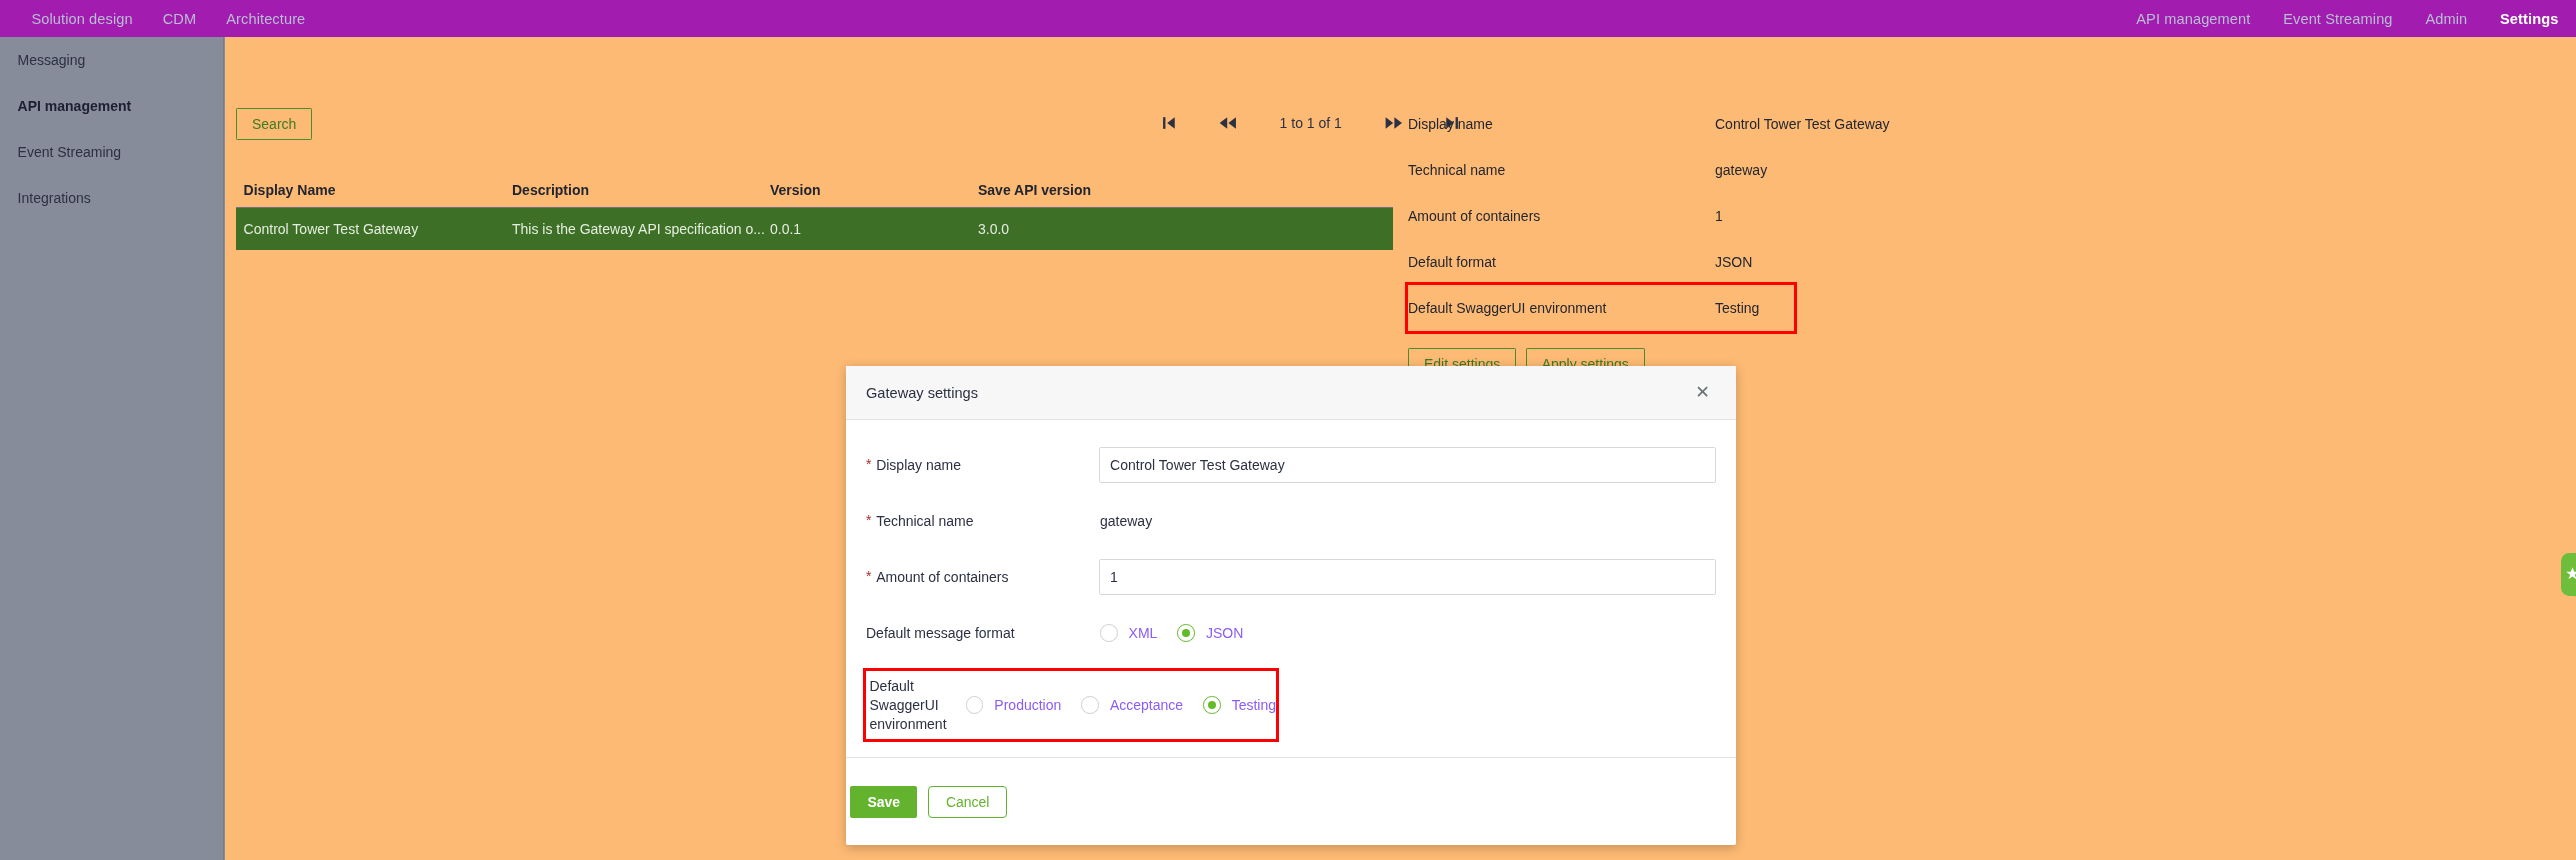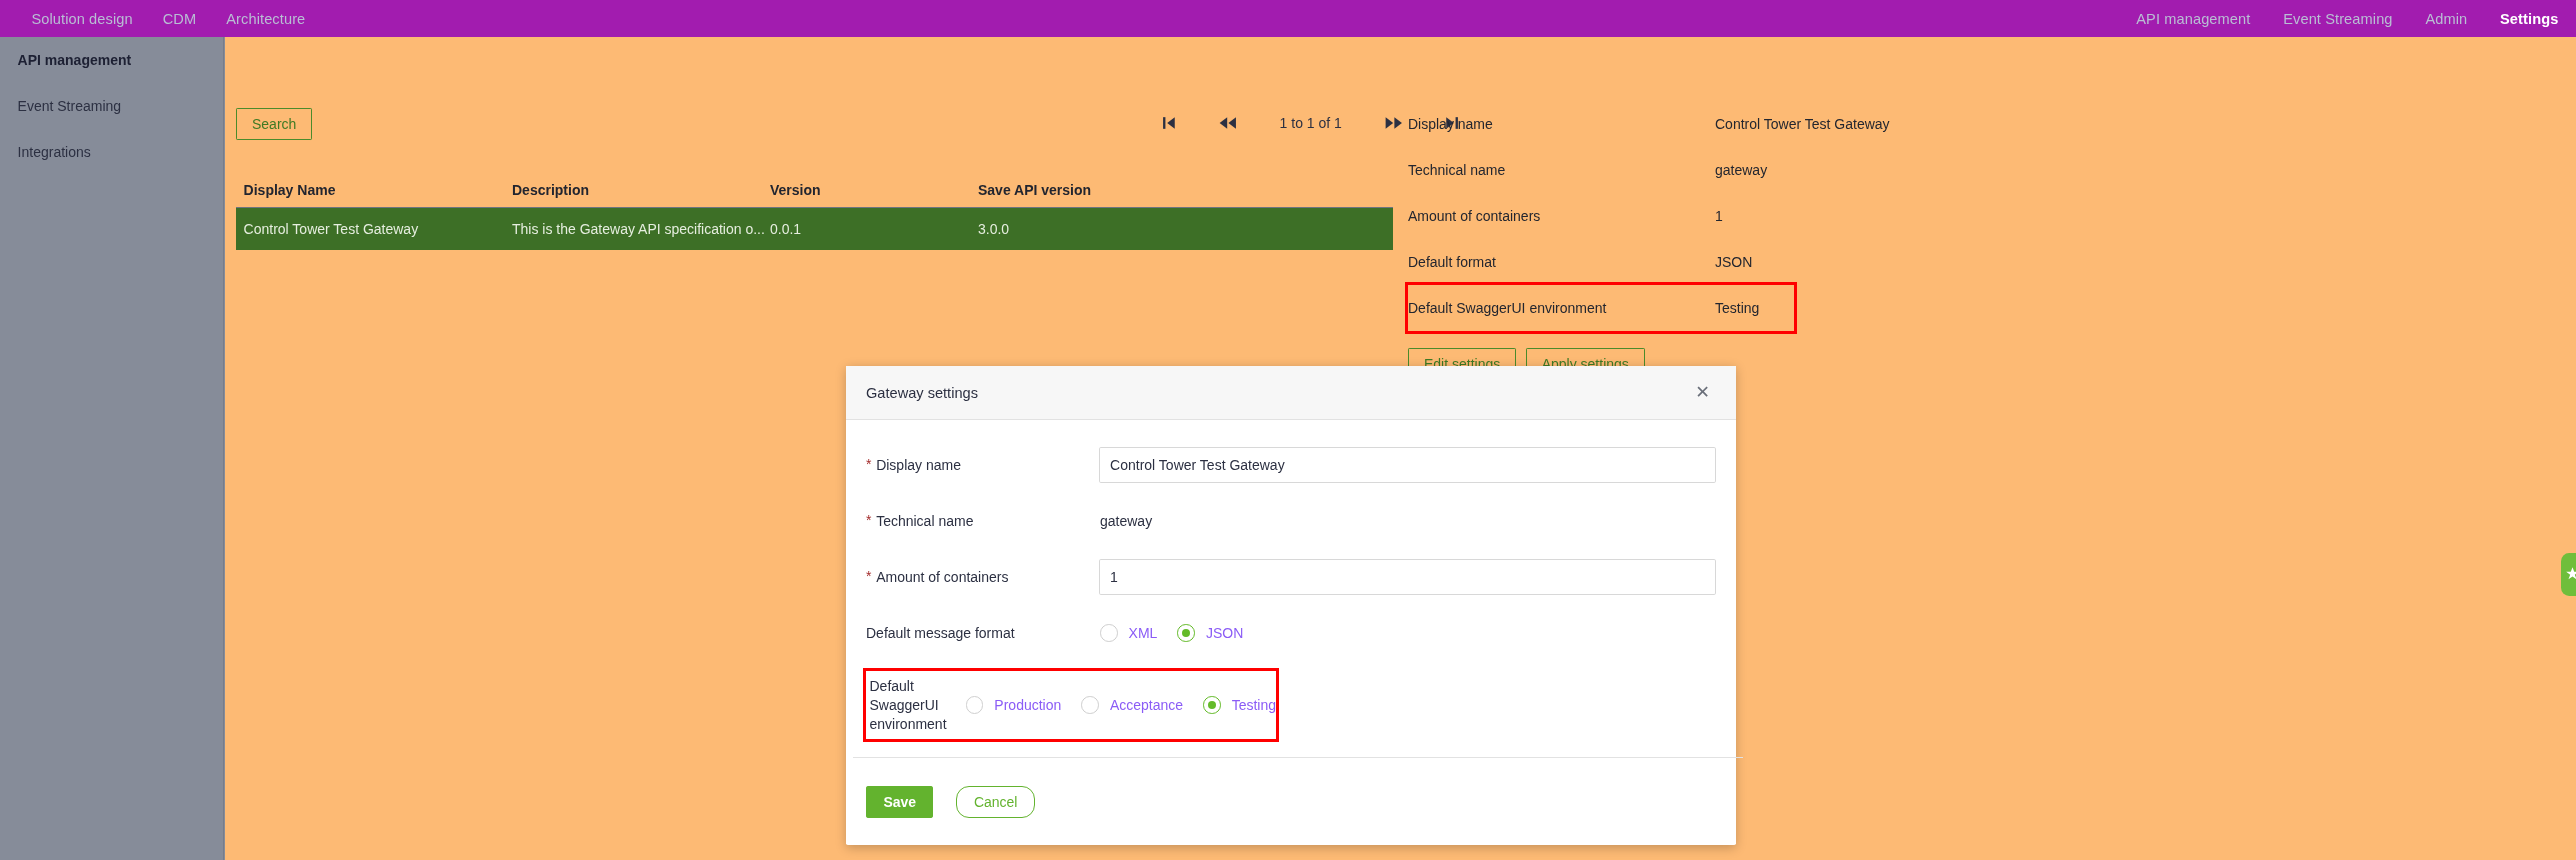--- a/index.html
+++ b/index.html
@@ -168,32 +168,32 @@
   .frow.boxed {
     outline: 3.5px solid #ff0000;
     width: 410px; padding: 5.9px 0 5.9px 3.5px; margin-bottom: 17.6px;
   }
   .frow.boxed .flabel { width: 167px; line-height: 1.35; display: block; }
 
   .modal-footer {
     position: absolute; left: 0; bottom: 0;
     width: 100%; height: 88px;
     border-top: 1.2px solid #e2e2e2;
-    display: flex; align-items: center; padding-left: 13px; gap: 23px; margin-left: 7px;
+    display: flex; align-items: center; padding-left: 4px; gap: 11px;
   }
   .btn-save {
     background: #63b32e; border: 1.2px solid #63b32e; color: #fff;
     font-size: 14px; font-weight: bold; padding: 7px 16.4px;
     border-radius: 1.8px; cursor: pointer;
     font-family: "Liberation Sans", sans-serif;
   }
   .btn-cancel {
     background: #fff; border: 1.2px solid #63b32e; color: #63b32e;
     font-size: 14px; padding: 7px 16.4px;
-    border-radius: 13px; cursor: pointer;
+    border-radius: 4px; cursor: pointer;
     font-family: "Liberation Sans", sans-serif;
     text-align: center;
   }
 </style>
 </head>
 <body>
 
 <div id="app">
 
   <div class="topnav">
@@ -204,20 +204,21 @@
     </div>
     <div class="topnav-right">
       <div class="topnav-item">API management</div>
       <div class="topnav-item">Event Streaming</div>
       <div class="topnav-item">Admin</div>
       <div class="topnav-item active">Settings</div>
     </div>
   </div>
 
   <div class="sidebar">
+    <div class="side-item">Messaging</div>
     <div class="side-item active">API management</div>
     <div class="side-item">Event Streaming</div>
     <div class="side-item">Integrations</div>
   </div>
 
   <div class="main">
 
     <button class="btn-outline search-btn">Search</button>
 
     <div class="pager">

